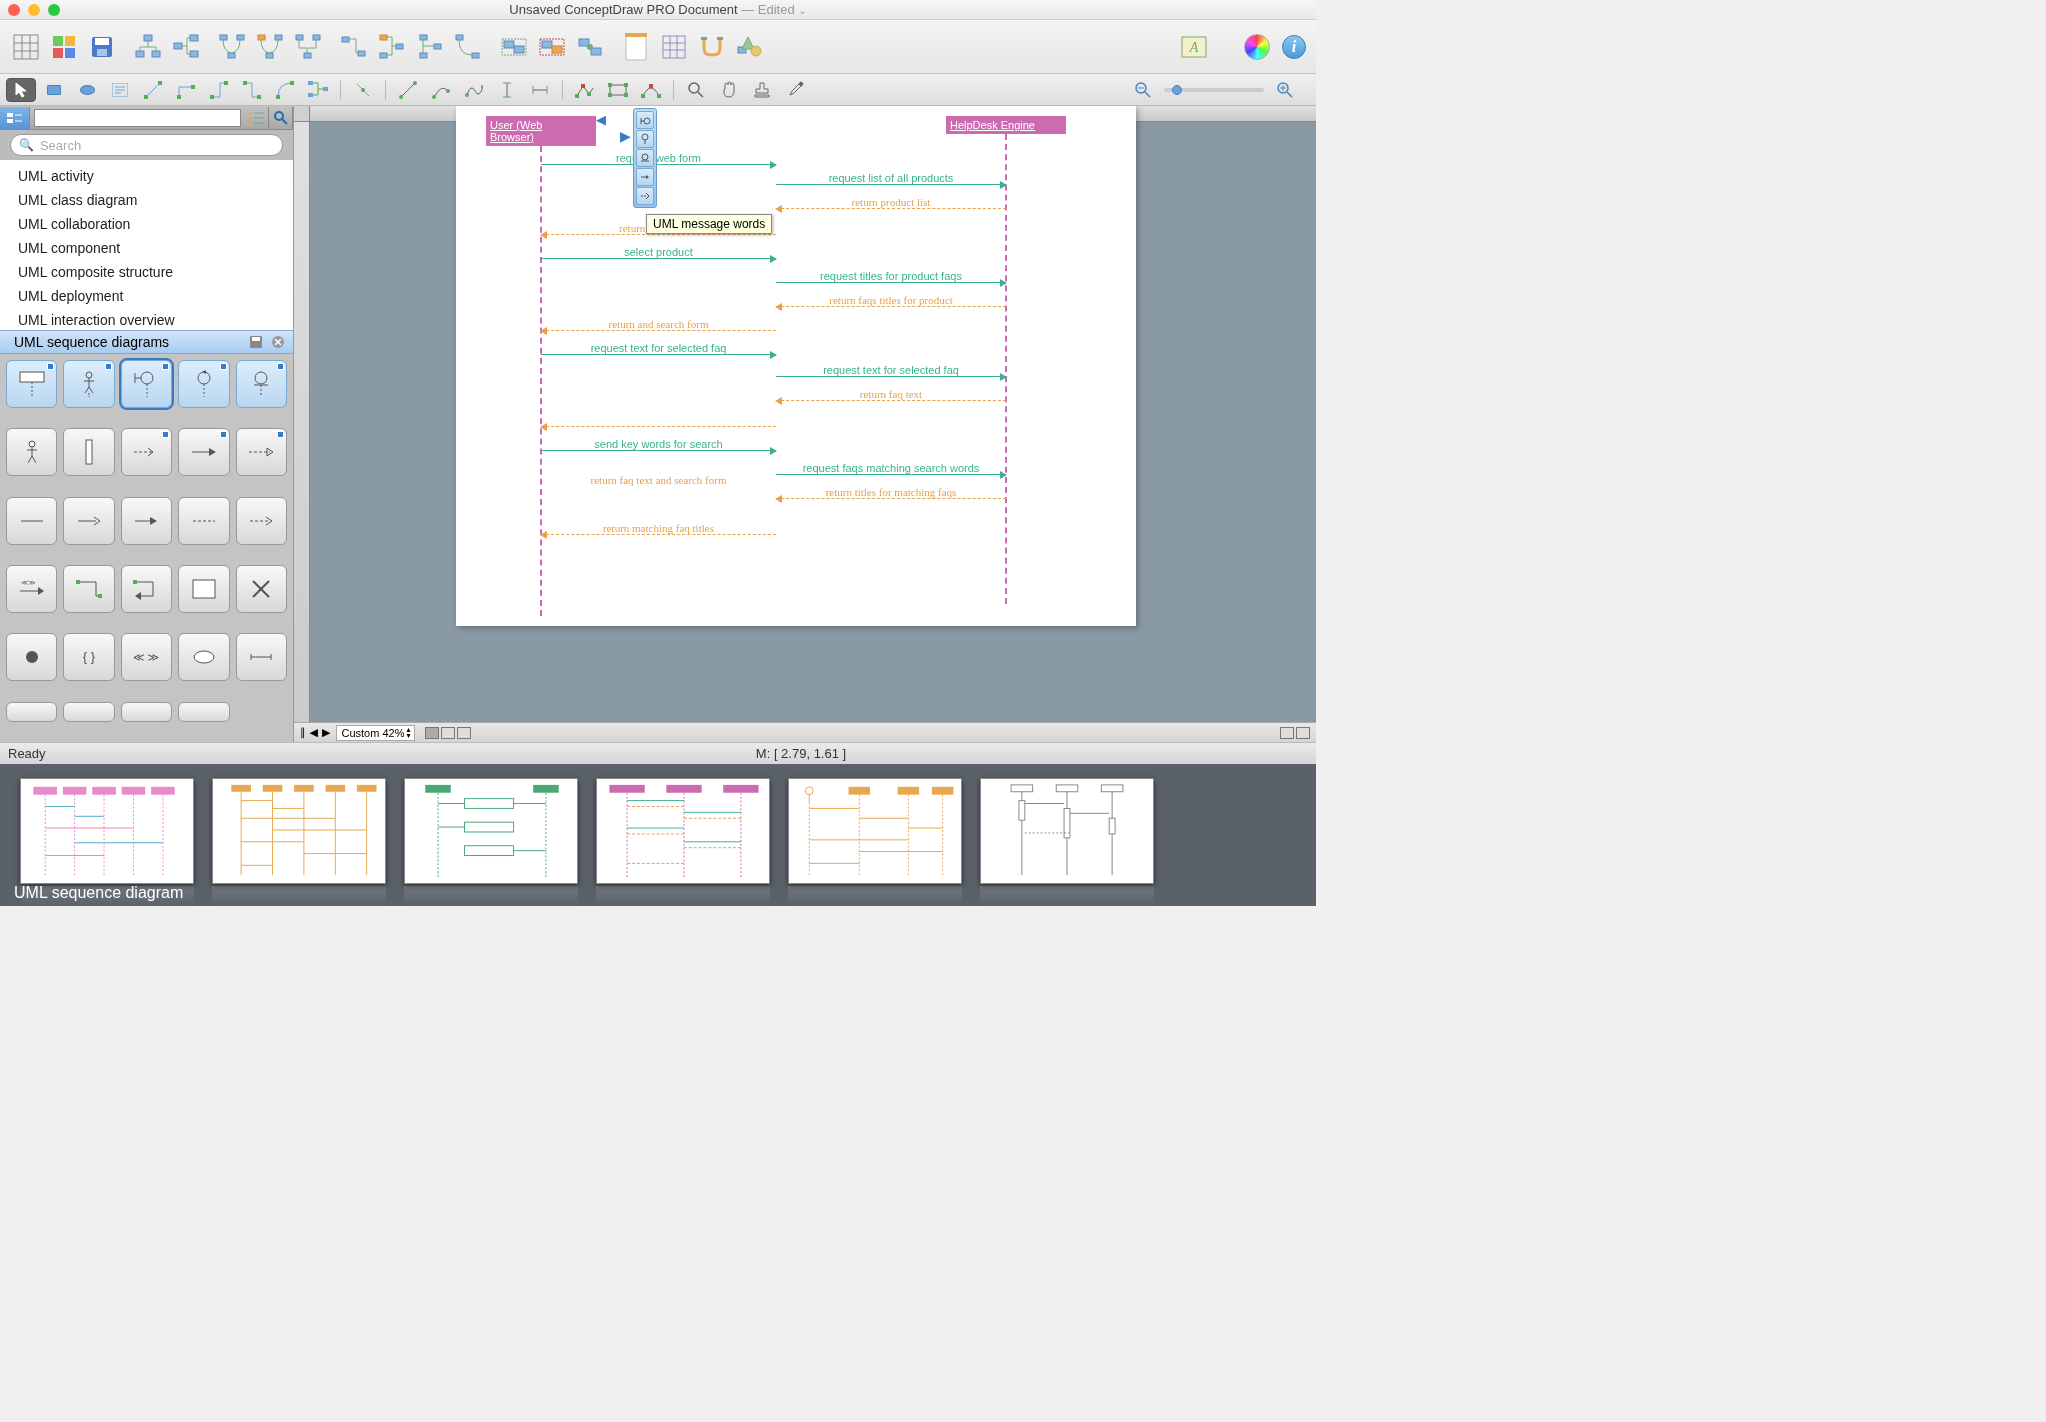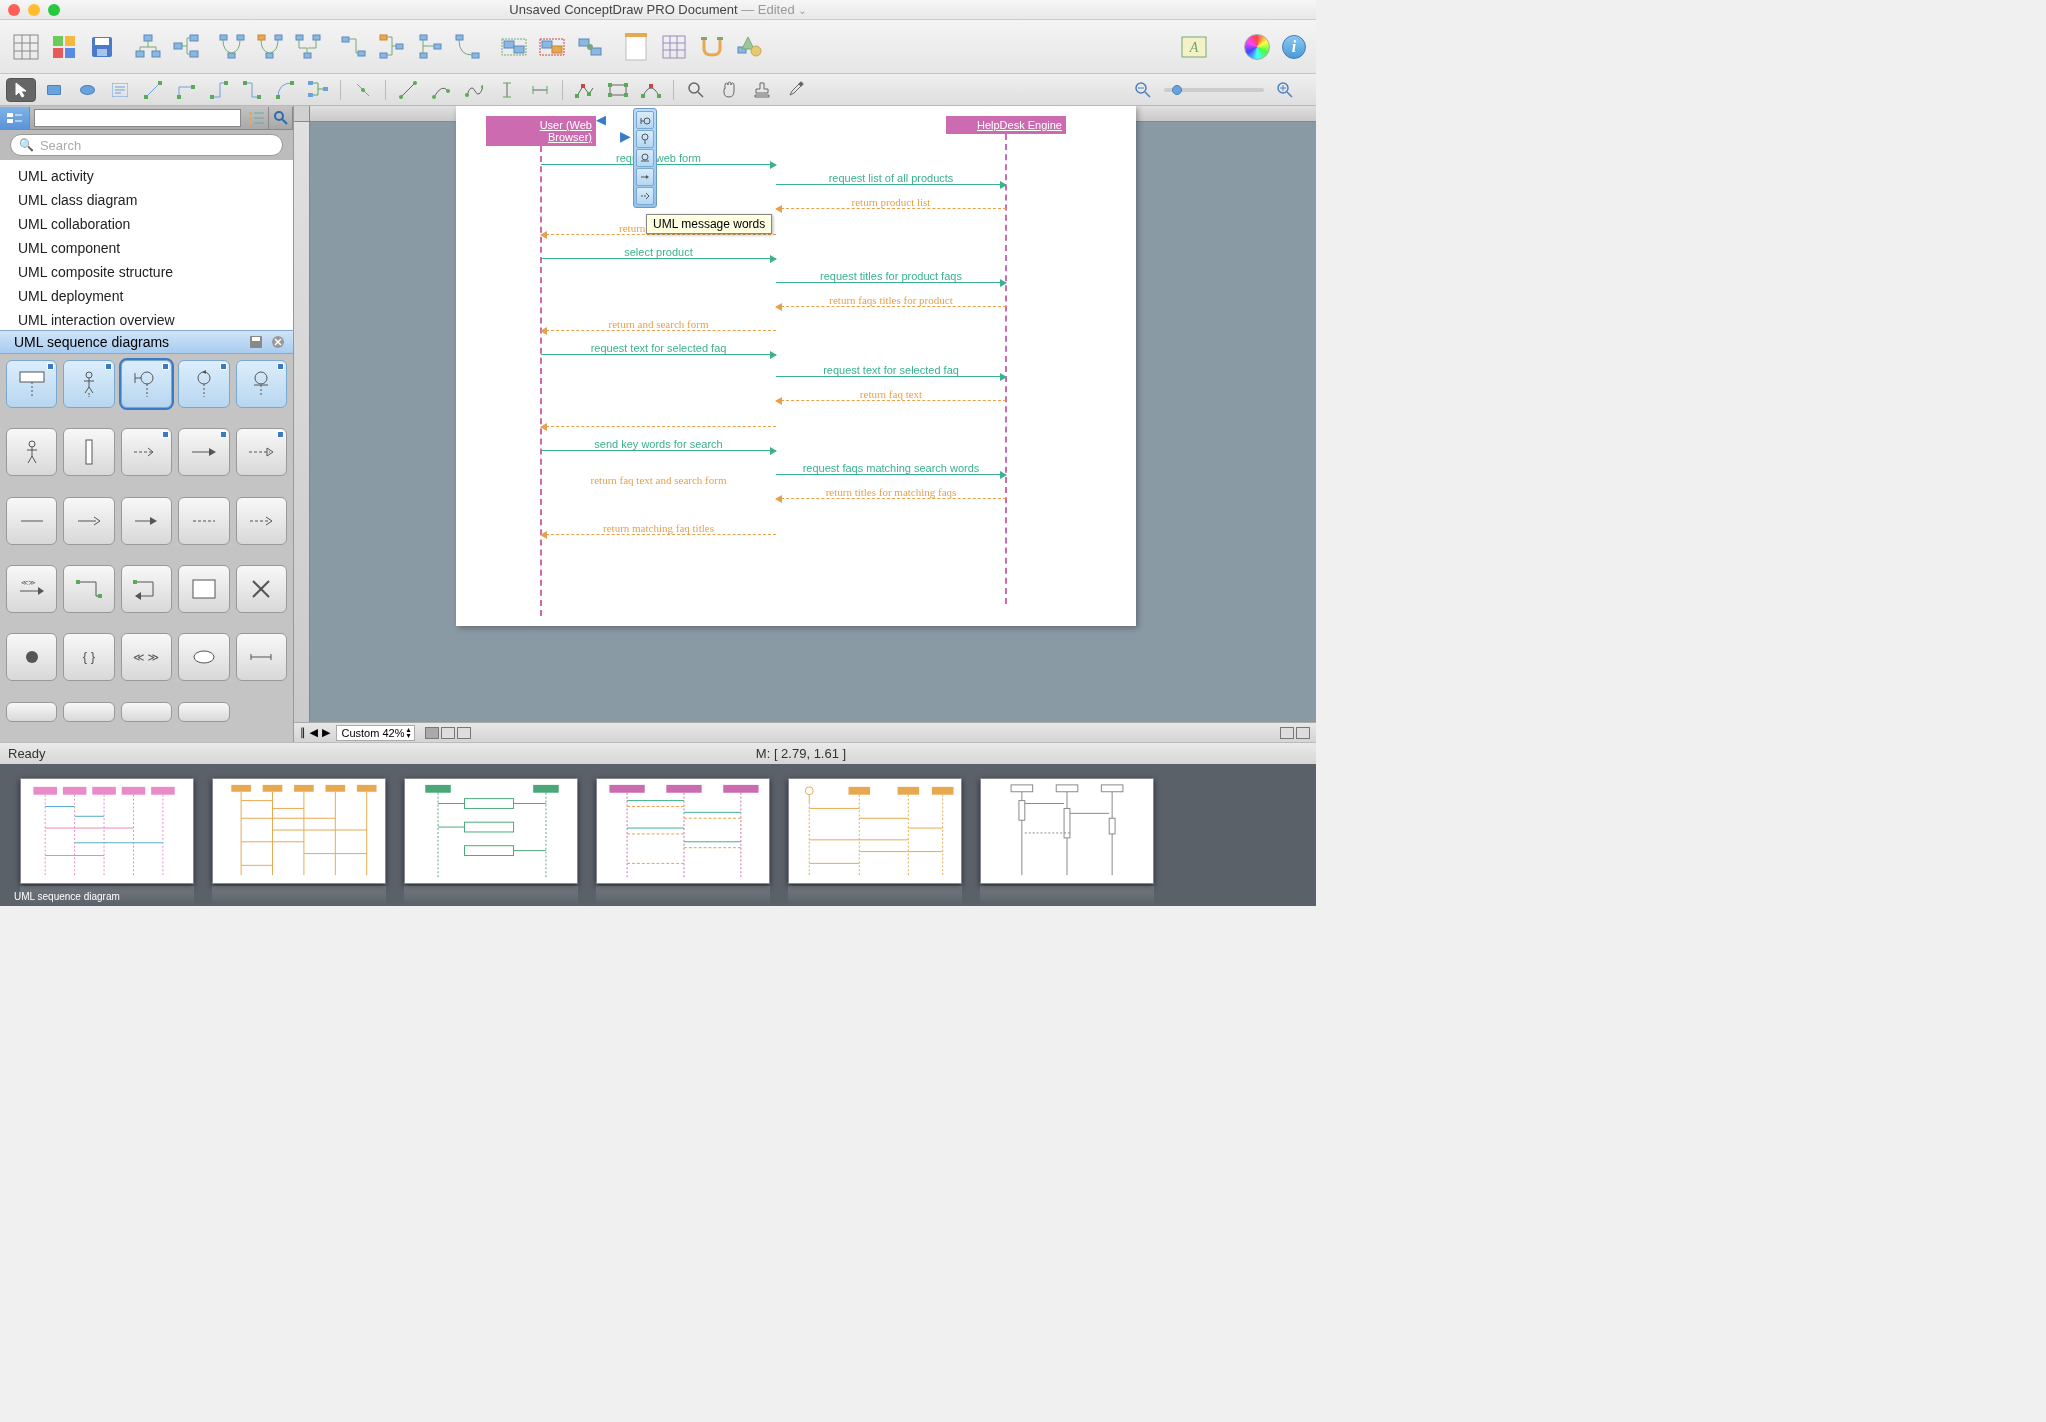--- a/index.html
+++ b/index.html
@@ -61,21 +61,21 @@
   .ruler-h { position:absolute; top:0; left:16px; right:0; height:16px; background:linear-gradient(#e0e0e0,#cacaca); border-bottom:1px solid #888; }
   .ruler-v { position:absolute; top:16px; left:0; width:16px; bottom:0; background:linear-gradient(#e0e0e0,#cacaca); border-right:1px solid #888; }
   .corner { position:absolute; top:0; left:0; width:16px; height:16px; background:#d0d0d0; border-right:1px solid #888; border-bottom:1px solid #888;}
   .page { position:absolute; top:0; left:162px; width:680px; height:520px; background:#fff; box-shadow: 2px 2px 6px rgba(0,0,0,.3); }
   .bottom-bar { position:absolute; bottom:0; left:0; right:0; height:20px; background:linear-gradient(#e8e8e8,#d4d4d4); border-top:1px solid #aaa; display:flex; align-items:center; font-size:11px; padding:0 6px; gap:6px;}
   .bottom-bar .pn { display:flex; gap:4px; align-items:center;}
   .bottom-bar .zoom-select { display:flex; align-items:center; gap:2px; border:1px solid #aaa; padding:0 4px; height:16px; background:#fff;}
   .bottom-bar .chev-ud { font-size:8px; line-height:6px; display:flex; flex-direction:column;}
   
   
-  .actor { position:absolute; top:10px; width:120px; text-align:right; }
+  .actor { position:absolute; top:10px; width:120px; text-align:left; }
   .actor .hd { background:#cc6bb0; color:#fff; font-size:11px; text-decoration:underline; padding:3px 4px; line-height:12px;}
   .actor .ll { width:1px; border-left:2px dashed #cc6bb0; margin:0 auto; height:470px;}
   .actor1 { left:30px; width:110px; } .actor2 { left:260px; width:120px;} .actor3 { left:490px; width:120px;}
   
   .msg { position:absolute; font-size:11px; white-space:nowrap; text-align:center; }
   .msg.call { color:#3bb28f; }
   .msg.ret { color:#e8a04a;font-family:Liberation Serif, serif; }
   .line { position:absolute; height:1px; }
   .line.call { border-top:1px solid #3bb28f; }
   .line.ret { border-top:1px dashed #e8a04a; }
@@ -93,21 +93,21 @@
   
   
   .status-bar { height:22px; background:linear-gradient(#eaeaea,#d6d6d6); border-top:1px solid #bbb; display:flex; align-items:center; font-size:13px; padding:0 8px; color:#333;}
   .status-bar .ready { width:286px; }
   .status-bar .mouse { flex:1; text-align:center; }
   
   
   .gallery { height:142px; background: rgba(40,50,60,.75); position:relative; display:flex; align-items:flex-start; padding:14px 20px 0; gap:18px;}
   .gallery .card { width:174px; height:106px; background:#fff; border:1px solid #888; box-shadow:0 2px 6px rgba(0,0,0,.5); position:relative;}
   .gallery .refl { position:absolute; top:108px; width:174px; height:20px; background:linear-gradient(rgba(255,255,255,.15),transparent);}
-  .gallery .lbl { position:absolute; bottom:4px; left:14px; color:#fff; font-size:10px;}
+  .gallery .lbl { position:absolute; bottom:4px; left:14px; color:#fff; font-size:16px;}
   .mini-seq { width:100%; height:100%; }
   
   
   .ic-rect { width:14px; height:10px; background:#6aa2de; border:1px solid #4a82be; border-radius:1px;}
   .ic-ell { width:15px; height:10px; background:#6aa2de; border:1px solid #4a82be; border-radius:50%;}
   .color-wheel { width:26px; height:26px; border-radius:50%; background: conic-gradient(#f44,#ff4,#4f4,#4ff,#44f,#f4f,#f44); border:1px solid #aaa;}
   .info-i { width:24px; height:24px; border-radius:50%; background:linear-gradient(#8cc8f0,#4a9ad8); color:#fff; font-style:italic; font-weight:bold; font-family:Georgia; display:flex; align-items:center; justify-content:center; font-size:16px; border:1px solid #3a7ab8;}
 </style>
 </head>
 <body>

